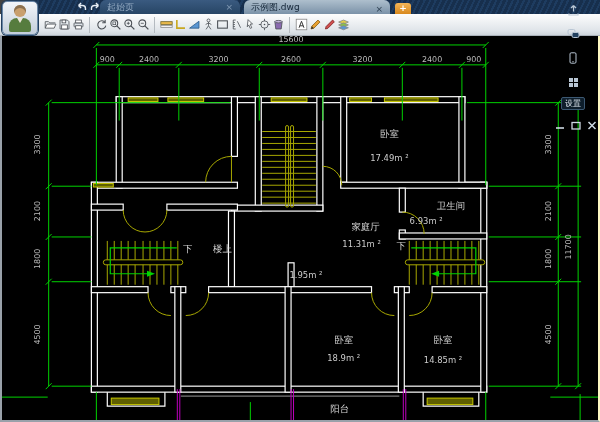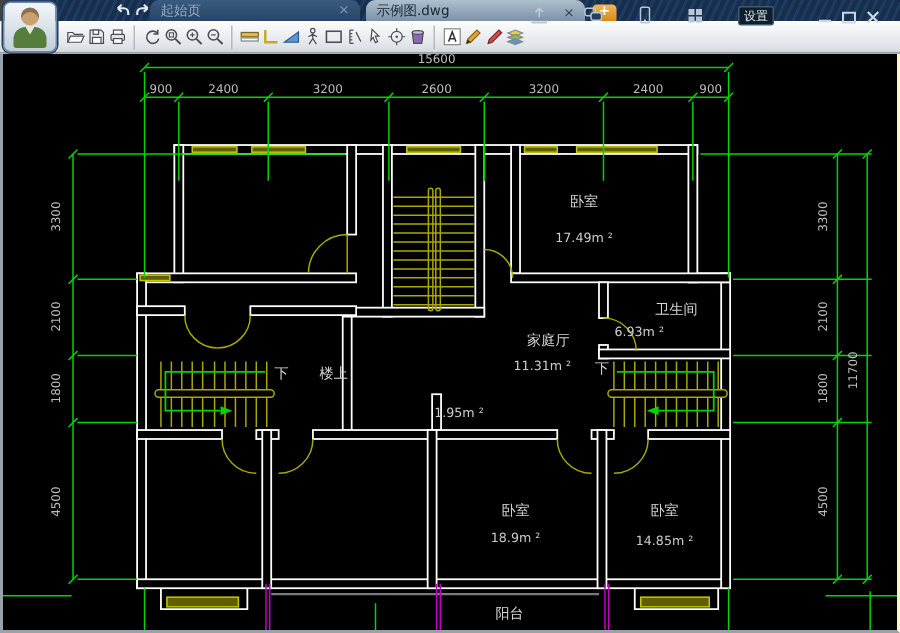--- a/index.html
+++ b/index.html
@@ -11,21 +11,21 @@
   .navarrows{position:absolute;left:43px;top:2px;display:flex;gap:3px;z-index:3;}
   .navarrows svg{display:block}
   .tab{position:absolute;top:0;height:14px;border-radius:6px 6px 0 0;display:flex;
     align-items:center;font-size:9px;padding:0 7px;box-sizing:border-box;z-index:2;}
   .tab-inactive{left:68px;width:140px;background:linear-gradient(#3a5a80,#274565);color:#93aac2;}
   .tab-active{left:212px;width:146px;background:linear-gradient(#aebfcd,#7b92a8);color:#142638;align-items:flex-end;}
   .tab .x{margin-left:auto;font-size:9px;line-height:9px;opacity:.8;cursor:default;}
   .newtab{position:absolute;left:363px;top:3px;width:16px;height:11px;z-index:2;
     background:linear-gradient(#f4b557,#d8891e);border-radius:3px 3px 0 0;color:#fff;
     font-size:9px;line-height:11px;text-align:center;font-weight:bold;}
-  .tb-right{position:absolute;right:13px;top:1px;display:flex;align-items:center;gap:23px;z-index:3;}
+  .tb-right{position:absolute;right:3px;top:1px;display:flex;align-items:center;gap:5px;z-index:3;flex-direction:column;}
   .settings-chip{height:11px;padding:0 3px;background:#0e1e2b;border:1px solid #3c5872;
     color:#dfe8f0;font-size:8px;line-height:11px;border-radius:2px;}
   .winctl{display:flex;gap:6px;margin-left:6px;align-items:center;}
   
   .avatar{position:absolute;left:2px;top:1px;width:34px;height:32px;z-index:10;
     border:1px solid #6c88a8;border-radius:5px;box-shadow:0 0 0 1px #23405f;
     background:linear-gradient(#f2f6fa,#c2ceda);overflow:hidden;}
   .avatar .head{position:absolute;left:11px;top:3px;width:12px;height:12px;border-radius:50%;
     background:#c9a06e;box-shadow:inset 0 3px 0 #8a7050;}
   .avatar .body{position:absolute;left:6px;top:16px;width:22px;height:14px;

